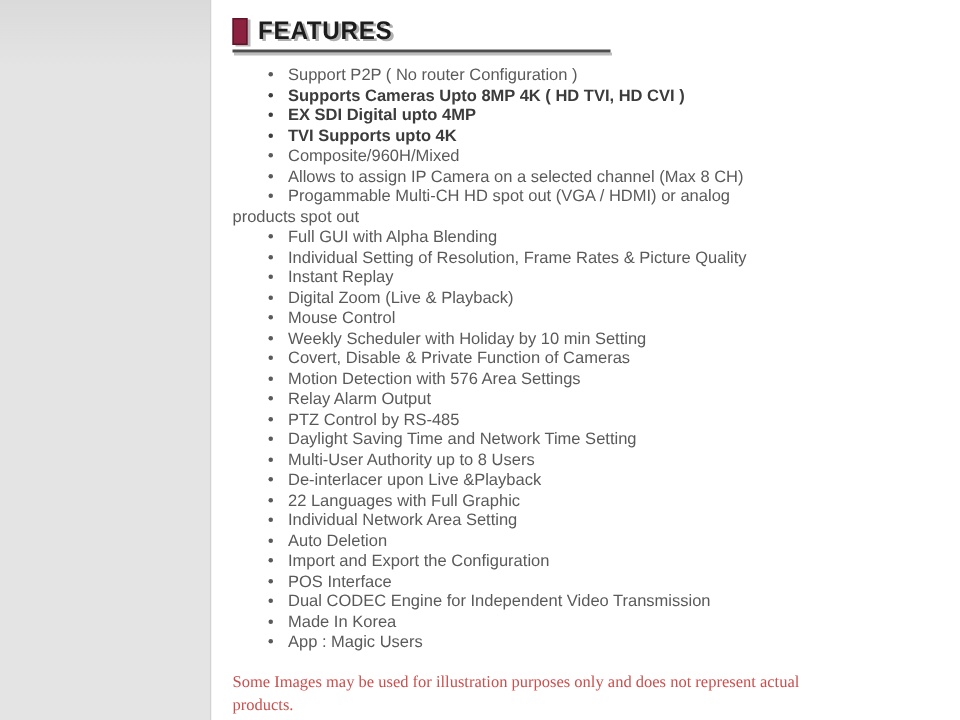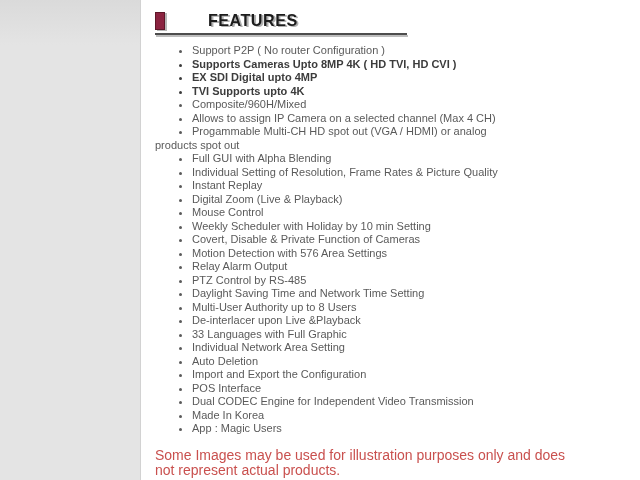--- a/index.html
+++ b/index.html
@@ -36,21 +36,20 @@
     width: 499px; height: 480px;
     padding: 11px 10px 0 14px;
     box-sizing: border-box;
     background: #ffffff;
   }
   .heading {
     display: flex;
     align-items: center;
     margin: 0;
     height: 20px;
-    gap: 36px;
   }
   .accent-square {
     display: inline-block;
     width: 8px;
     height: 16px;
     background: #8b2340;
     border: 1px solid #5e1628;
     box-shadow: 2px 1px 0 #b7b7b7;
     margin-right: 7px;
   }
@@ -85,23 +84,24 @@
     font-weight: bold;
     color: #3c3c3c;
   }
   .feature-list li .continuation {
     display: block;
     margin-left: -37px;
   }
   .disclaimer {
     margin: 12px 0 0 0;
     max-width: 420px;
-    font-size: 14px;
+    font-size: 11px;
     line-height: 15px;
     color: #c9504e;
+    font-family: Liberation Serif, serif;
   }
 </style>
 </head>
 <body>
 
 <div class="page">
   <div class="left-gutter"></div>
   <div class="right-artifact"></div>
 
   <div class="content">
@@ -110,36 +110,36 @@
       <span class="heading-text">FEATURES</span>
     </h2>
     <div class="heading-underline"></div>
 
     <ul class="feature-list" id="feature-list">
         <li>Support P2P ( No router Configuration )</li>
         <li class="bold">Supports Cameras Upto 8MP 4K ( HD TVI, HD CVI )</li>
         <li class="bold">EX SDI Digital upto 4MP</li>
         <li class="bold">TVI Supports upto 4K</li>
         <li>Composite/960H/Mixed</li>
-        <li>Allows to assign IP Camera on a selected channel (Max 4 CH)</li>
+        <li>Allows to assign IP Camera on a selected channel (Max 8 CH)</li>
         <li>Progammable Multi-CH HD spot out (VGA / HDMI) or analog<span class="continuation">products spot out</span></li>
         <li>Full GUI with Alpha Blending</li>
         <li>Individual Setting of Resolution, Frame Rates &amp; Picture Quality</li>
         <li>Instant Replay</li>
         <li>Digital Zoom (Live &amp; Playback)</li>
         <li>Mouse Control</li>
         <li>Weekly Scheduler with Holiday by 10 min Setting</li>
         <li>Covert, Disable &amp; Private Function of Cameras</li>
         <li>Motion Detection with 576 Area Settings</li>
         <li>Relay Alarm Output</li>
         <li>PTZ Control by RS-485</li>
         <li>Daylight Saving Time and Network Time Setting</li>
         <li>Multi-User Authority up to 8 Users</li>
         <li>De-interlacer upon Live &amp;Playback</li>
-        <li>33 Languages with Full Graphic</li>
+        <li>22 Languages with Full Graphic</li>
         <li>Individual Network Area Setting</li>
         <li>Auto Deletion</li>
         <li>Import and Export the Configuration</li>
         <li>POS Interface</li>
         <li>Dual CODEC Engine for Independent Video Transmission</li>
         <li>Made In Korea</li>
         <li>App : Magic Users</li>
       </ul>
 
     <p class="disclaimer">Some Images may be used for illustration purposes only and does not represent actual products.</p>

